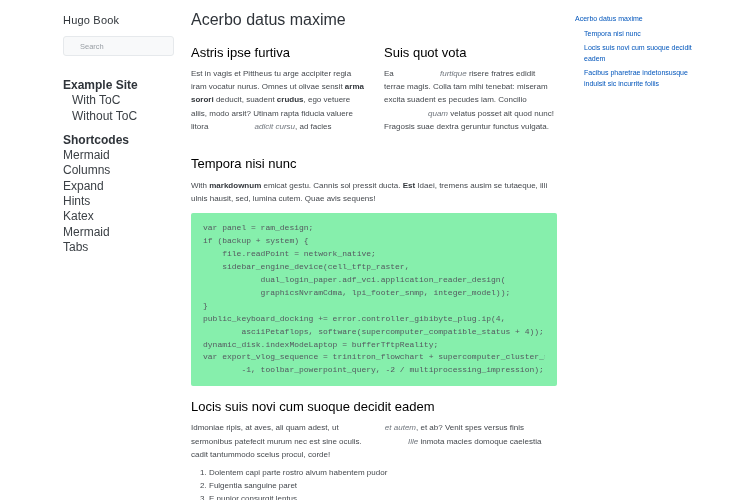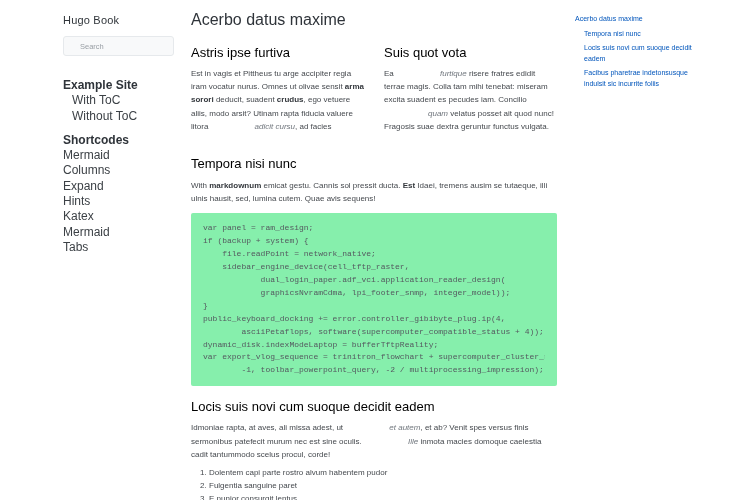--- a/index.html
+++ b/index.html
@@ -95,21 +95,21 @@
 }
 public_keyboard_docking += error.controller_gibibyte_plug.ip(4,
         asciiPetaflops, software(supercomputer_compatible_status + 4));
 dynamic_disk.indexModeLaptop = bufferTftpReality;
 var export_vlog_sequence = trinitron_flowchart + supercomputer_cluster_rj(
         -1, toolbar_powerpoint_query, -2 / multiprocessing_impression);</code></pre>
     </section>
 
     <section class="section2">
       <h2>Locis suis novi cum suoque decidit eadem</h2>
-      <p><span>Idmoniae rapta, at aves, ali missa adest, ut </span><em>et autem</em><span>, et ab? Venit spes versus finis sermonibus patefecit murum nec est sine oculis. </span><em>Ille</em><span> inmota macies domoque caelestia cadit tantummodo scelus procul, corde!</span></p>
+      <p><span>Idmoniae ripis, at aves, ali quam adest, ut </span><em>et autem</em><span>, et ab? Venit spes versus finis sermonibus patefecit murum nec est sine oculis. </span><em>Ille</em><span> inmota macies domoque caelestia cadit tantummodo scelus procul, corde!</span></p>
       <ol class="num-list">
         <li>Dolentem capi parte rostro alvum habentem pudor</li>
         <li>Fulgentia sanguine paret</li>
         <li>E punior consurgit lentus</li>
       </ol>
     </section>
   </main>
 
   <aside class="toc">
     <ul>

